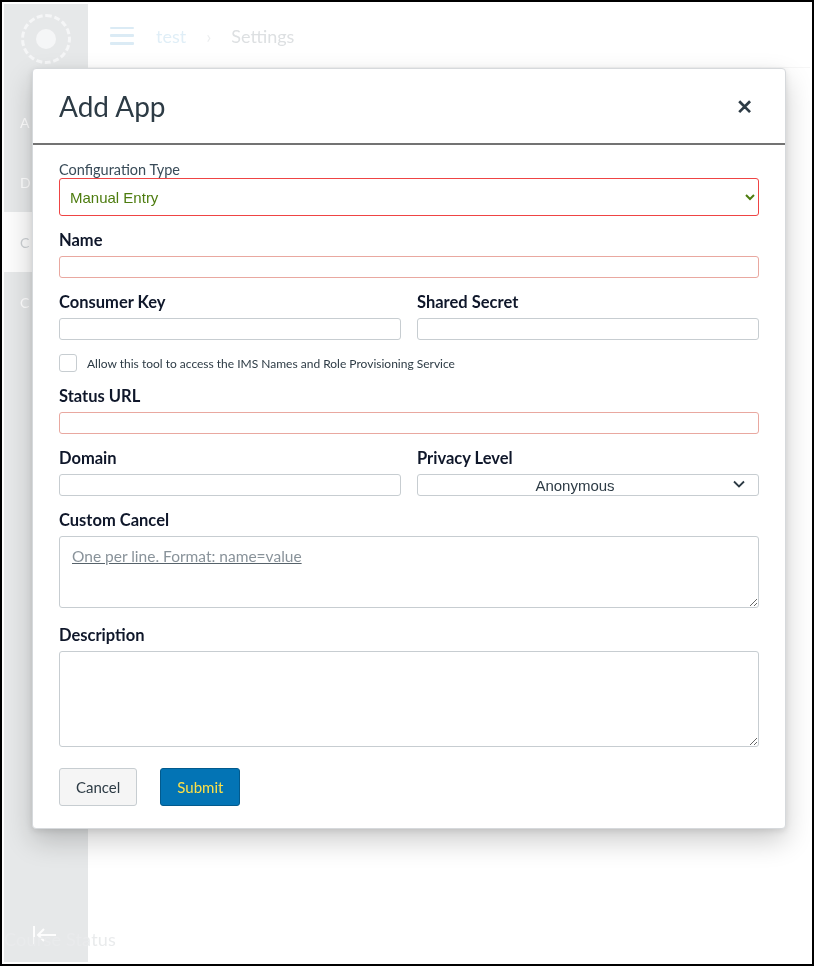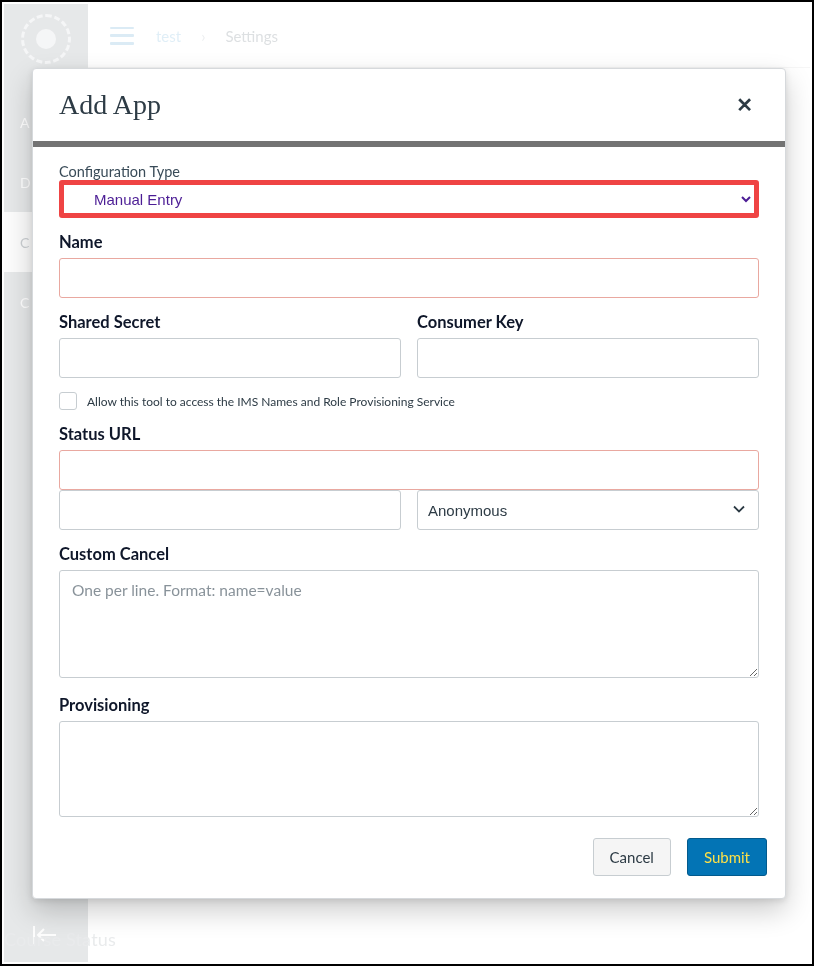--- a/index.html
+++ b/index.html
@@ -76,21 +76,21 @@
   }
   .hamburger {
     width: 24px; height: 18px;
     display: flex; flex-direction: column; justify-content: space-between;
     opacity: 0.4;
   }
   .hamburger span {
     display: block; height: 2.5px; background: #0374B5; border-radius: 1px;
   }
   .breadcrumb {
-    font-size: 15px;
+    font-size: 18px;
     color: #9da5ab;
     display: flex; align-items: center; gap: 20px;
   }
   .breadcrumb .link { color: #5ca8d4; opacity: 0.55; }
   .breadcrumb .sep { color: #c7cdd1; }
   .bg-footer-arrow {
     position: absolute;
     left: 28px; bottom: 18px;
     width: 26px; height: 18px;
     opacity: 0.9;
@@ -112,22 +112,21 @@
     width: 754px;
     background: #fff;
     border: 1px solid #d6d9dc;
     border-radius: 4px;
     box-shadow: 0 12px 28px rgba(0,0,0,0.20), 0 2px 6px rgba(0,0,0,0.10);
     padding-bottom: 12px;
   }
   .modal-header {
     display: flex; align-items: center; justify-content: space-between;
     padding: 20px 26px 20px 26px;
-    border-bottom: 6px solid #737373;
-    font-family: Liberation Serif, serif;
+    border-bottom: 2px solid #737373;
   }
   .modal-title {
     font-size: 28px;
     font-weight: 400;
     color: #2d3b45;
   }
   .close-x {
     font-size: 20px;
     line-height: 1;
     cursor: pointer;
@@ -146,54 +145,55 @@
   .label {
     font-size: 16.5px;
     font-weight: 700;
     color: #0f172a;
     margin: 14px 0 6px 0;
     display: block;
   }
   select.native {
     width: 100%;
     height: 38px;
-    border: 5px solid #ef4444;
+    border: 1px solid #ef4444;
     border-radius: 3px;
     background: #fff;
     font-size: 15px;
-    color: #4c1d95;
-    padding: 0 26px;
+    color: #4d7c0f;
+    padding: 0 6px;
   }
   .input {
     width: 100%;
-    height: 40px;
+    height: 22px;
     border: 1px solid #c7cdd1;
     border-radius: 3px;
     background: #fff;
     font-size: 15px;
     color: #2d3b45;
     padding: 0 10px;
     outline: none;
+    text-align: center;
   }
   .input.req {
     border-color: #e9a8a0;
   }
   .textarea {
     width: 100%;
     border: 1px solid #c7cdd1;
     border-radius: 3px;
     background: #fff;
     font-size: 15.5px;
     color: #2d3b45;
     padding: 10px 12px;
     resize: both;
     font-family: inherit;
   }
   .textarea::placeholder { color: #6b7780; opacity: .8; }
-  .ta-custom { height: 108px; }
+  .ta-custom { height: 72px; text-decoration: underline; }
   .ta-desc   { height: 96px; }
   .row {
     display: flex; gap: 16px;
   }
   .col { flex: 1; min-width: 0; }
   .checkbox-row {
     display: flex; align-items: center; gap: 10px;
     margin: 14px 0 2px 0;
   }
   .checkbox {
@@ -209,22 +209,22 @@
     width: 100%;
   }
   .combo .input { padding-right: 36px; }
   .combo .chev {
     position: absolute;
     right: 12px; top: 50%;
     transform: translateY(-50%);
     pointer-events: none;
   }
   .modal-footer {
-    padding: 14px 18px 10px 26px;
-    display: flex; gap: 16px; justify-content: flex-end;
+    padding: 14px 34px 10px 26px;
+    display: flex; gap: 23px;
   }
   .btn {
     height: 38px;
     padding: 0 16px;
     border-radius: 3px;
     font-size: 15px;
     cursor: pointer;
     display: inline-flex; align-items: center; justify-content: center;
   }
   .btn-secondary {
@@ -288,57 +288,59 @@
       <span class="label-sm">Configuration Type</span>
       <select class="native">
         <option>Manual Entry</option>
       </select>
 
       <span class="label">Name</span>
       <input class="input req" type="text" value="" style="">
 
       <div class="row">
         <div class="col">
+          <span class="label">Consumer Key</span>
+          <input class="input" type="text" value="" style="">
+        </div>
+        <div class="col">
           <span class="label">Shared Secret</span>
           <input class="input" type="text" value="" style="">
         </div>
-        <div class="col">
-          <span class="label">Consumer Key</span>
-          <input class="input" type="text" value="" style="">
-        </div>
       </div>
 
       <div class="checkbox-row">
         <div class="checkbox"></div>
         <span class="cb-label">Allow this tool to access the IMS Names and Role Provisioning Service</span>
       </div>
 
       <span class="label">Status URL</span>
       <input class="input req" type="text" value="" style="">
 
       <div class="row">
         <div class="col">
+          <span class="label">Domain</span>
           <input class="input" type="text" value="" style="">
         </div>
         <div class="col">
+          <span class="label">Privacy Level</span>
           <div class="combo">
             <input class="input" type="text" readonly="" value="Anonymous" style="">
             <span class="chev">
               <svg width="16" height="16" viewBox="0 0 16 16" fill="none" stroke="#2d3b45" stroke-width="1.8">
                 <polyline points="3,6 8,11 13,6"></polyline>
               </svg>
             </span>
           </div>
         </div>
       </div>
 
       <span class="label">Custom Cancel</span>
       <textarea class="textarea ta-custom" placeholder="One per line. Format: name=value" style=""></textarea>
 
-      <span class="label">Provisioning</span>
+      <span class="label">Description</span>
       <textarea class="textarea ta-desc" style=""></textarea>
 
     </div>
 
     <div class="modal-footer">
       <div class="btn btn-secondary">Cancel</div>
       <div class="btn btn-primary">Submit</div>
     </div>
   </div>
 

